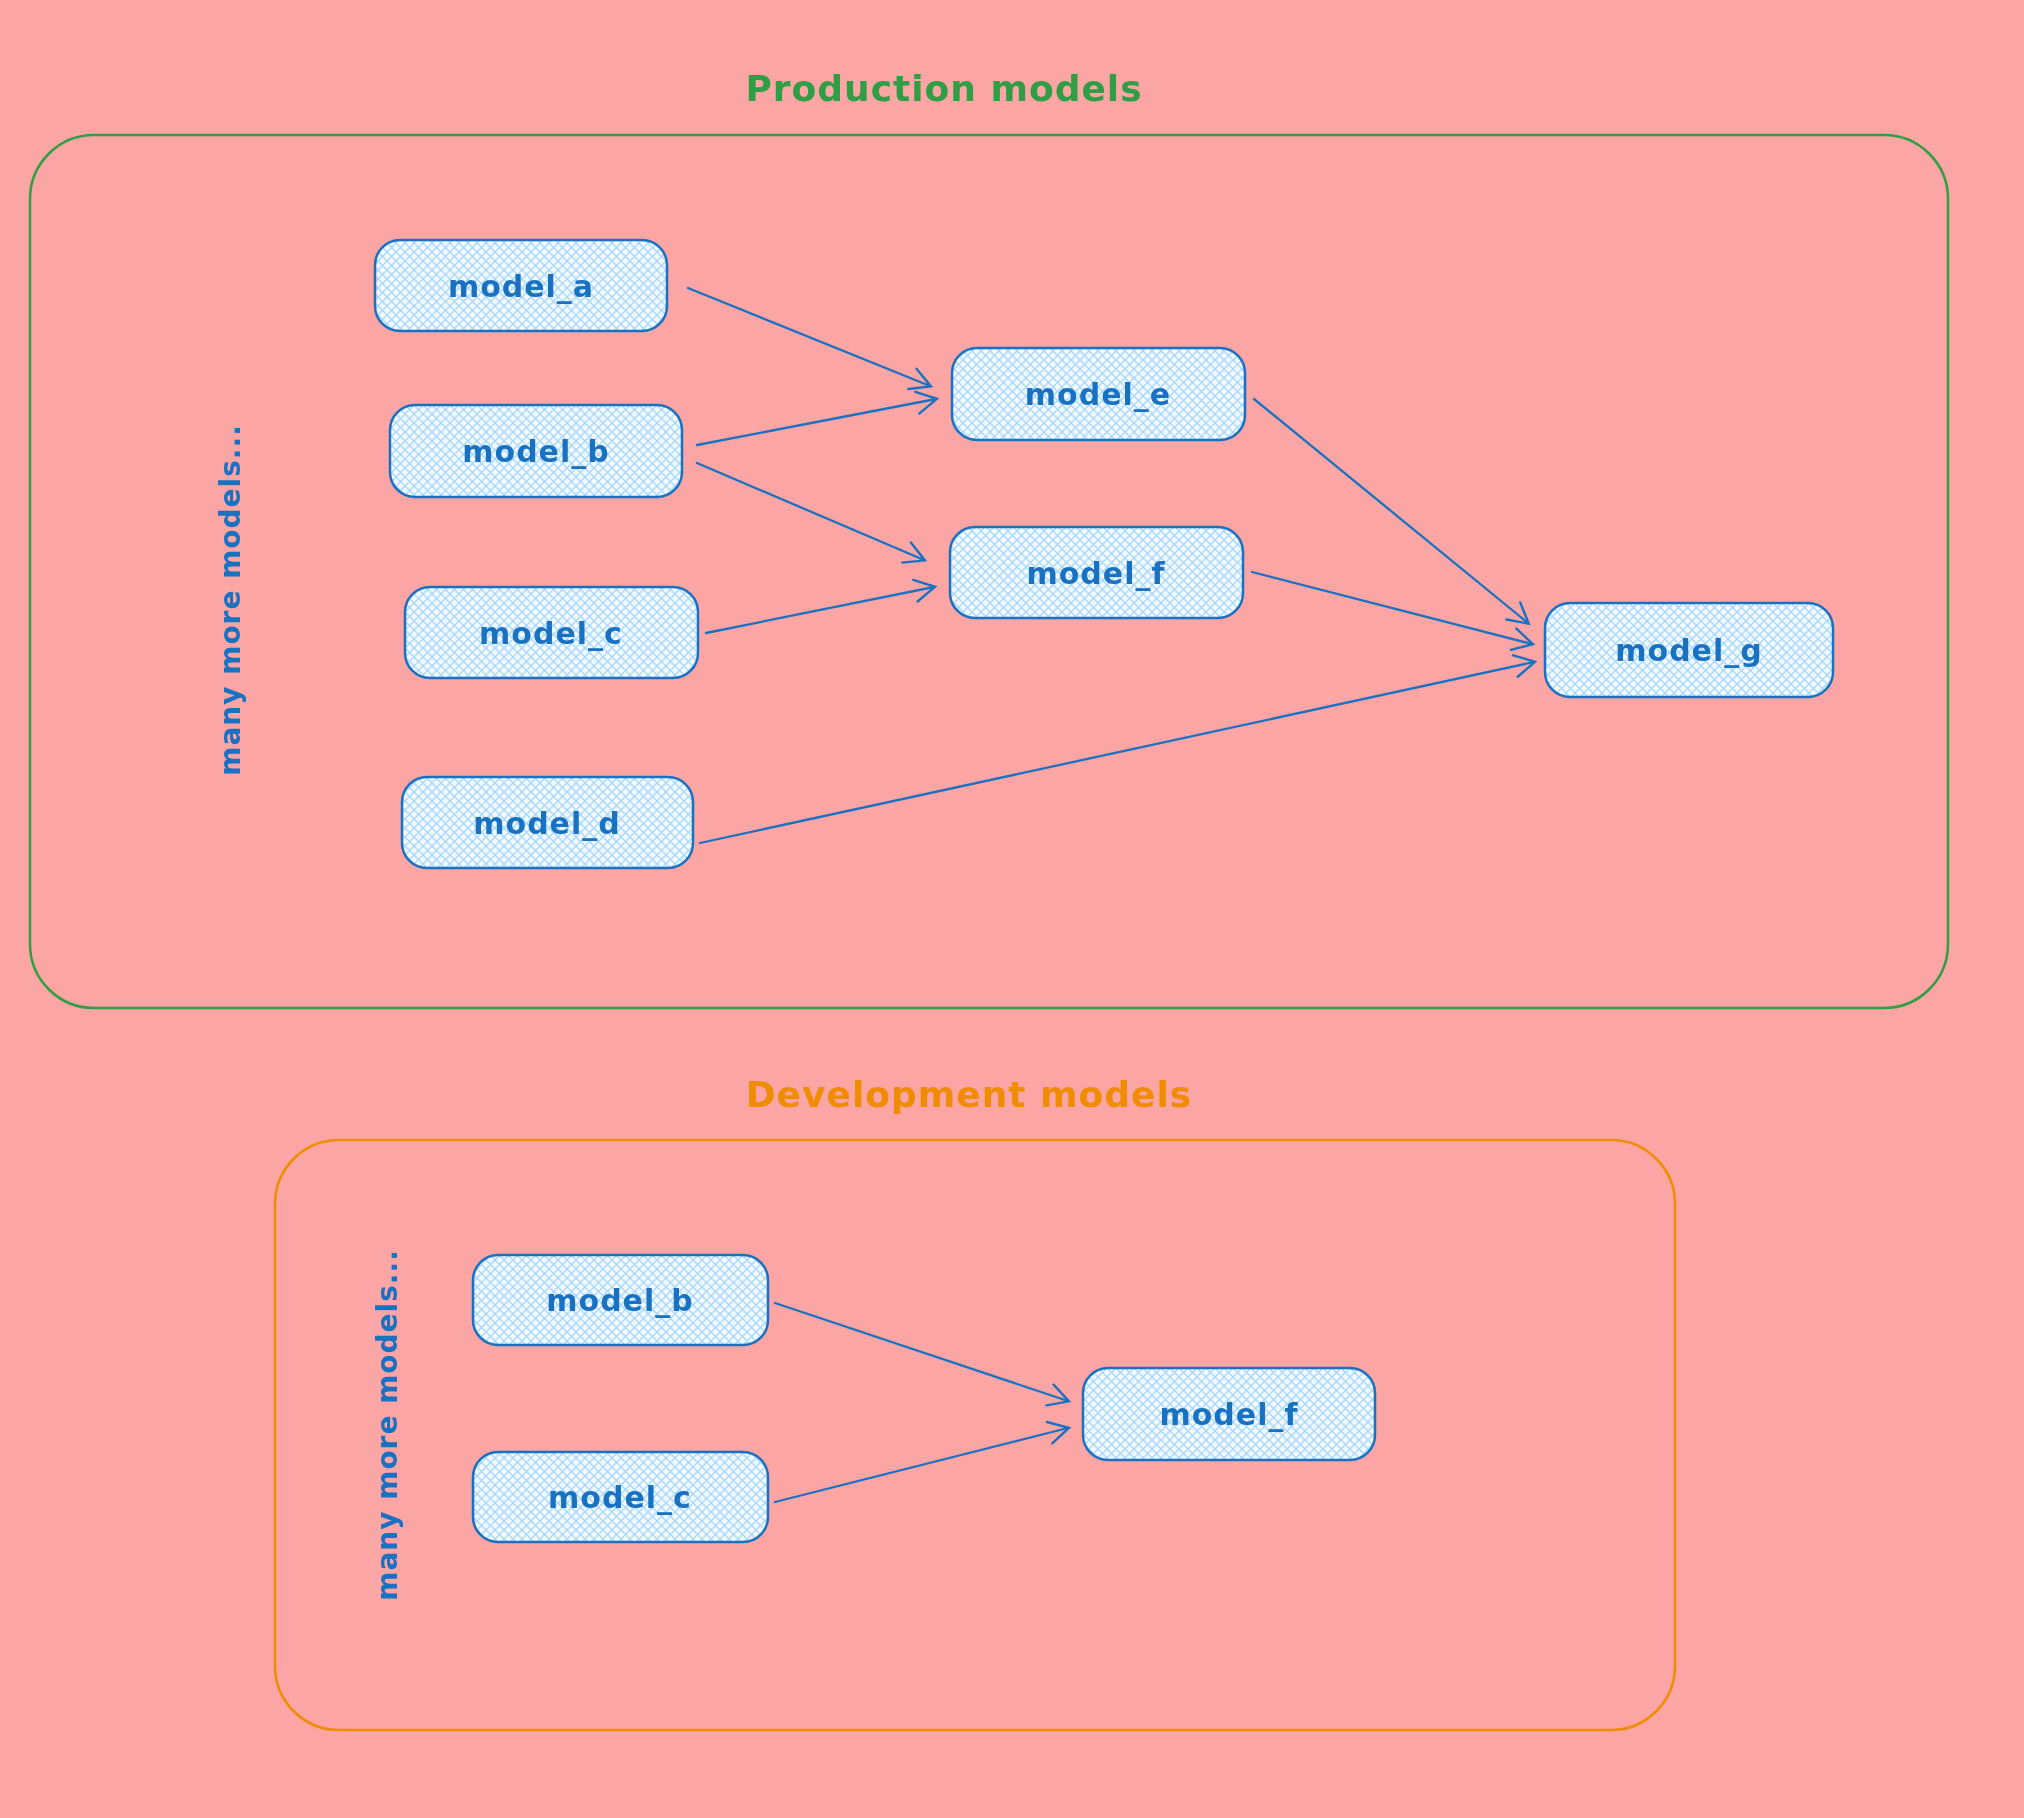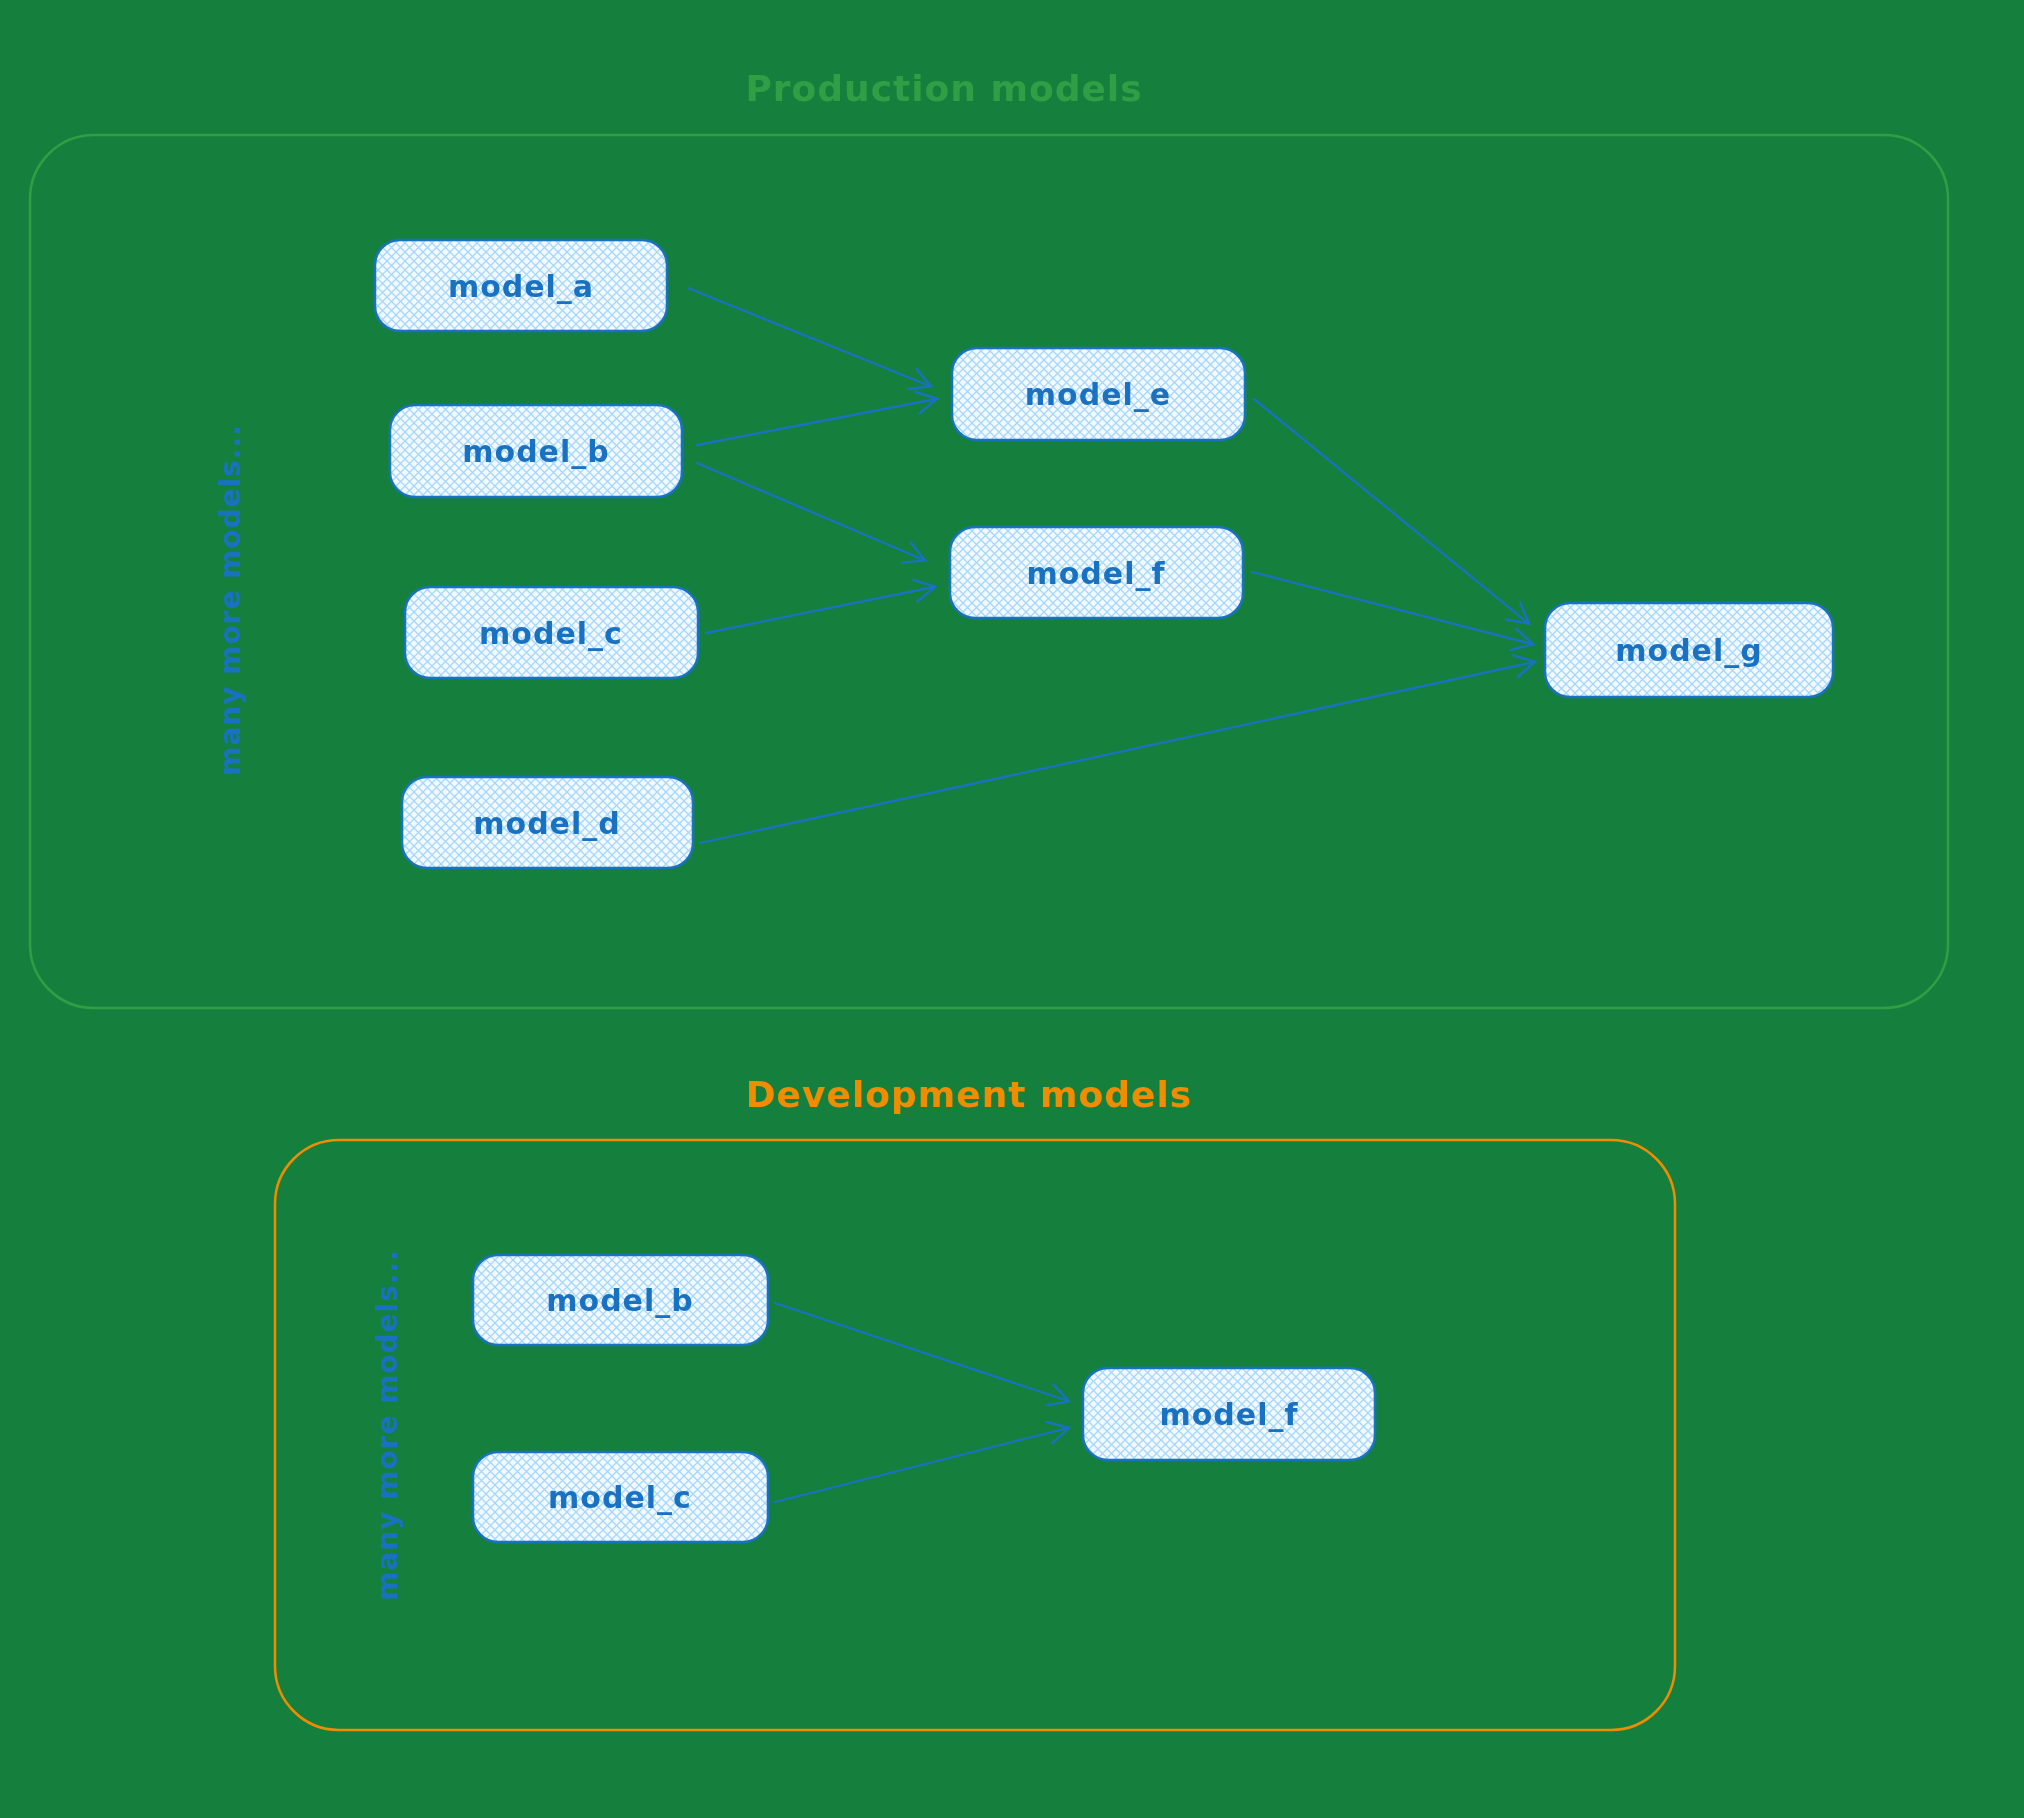--- a/index.html
+++ b/index.html
@@ -5,21 +5,21 @@
   html, body {
     margin: 0;
     padding: 0;
     background: #ffffff;
     font-family: "DejaVu Sans", "Liberation Sans", sans-serif;
   }
   .canvas-wrap {
     position: relative;
     width: 2024px;
     height: 1818px;
-    background: #15803d;
+    background: #fca5a5;
     overflow: hidden;
   }
   svg text {
     font-family: "DejaVu Sans", "Liberation Sans", sans-serif;
   }
   .section-title {
     font-size: 36px;
     font-weight: 600;
     letter-spacing: 1px;
   }

